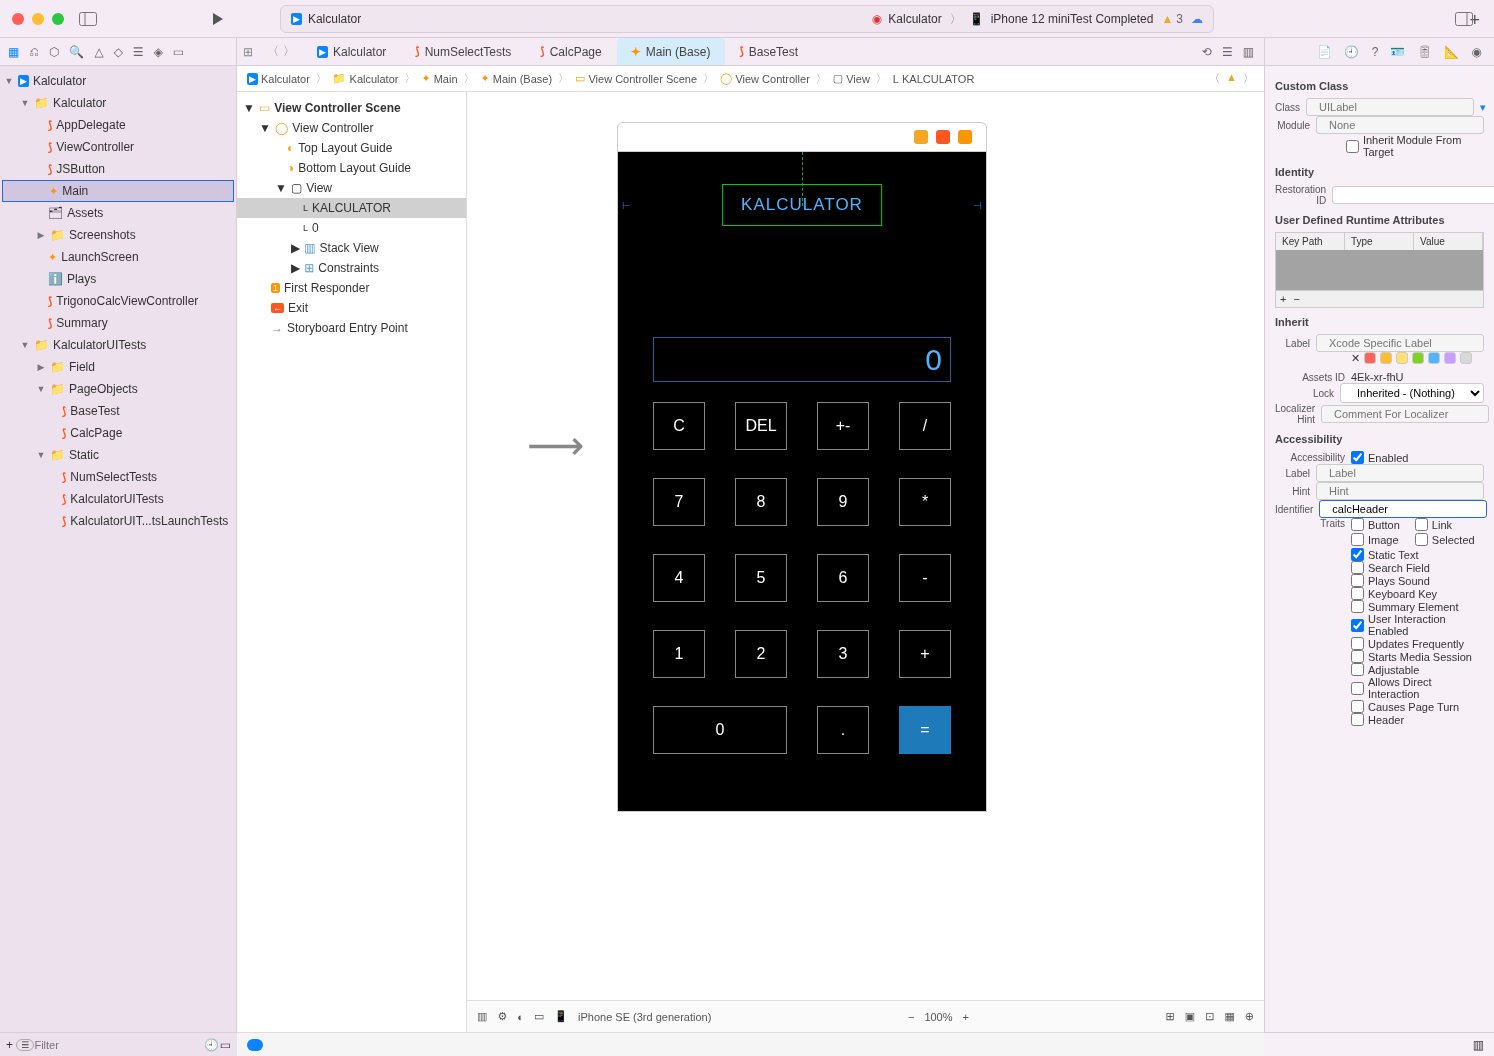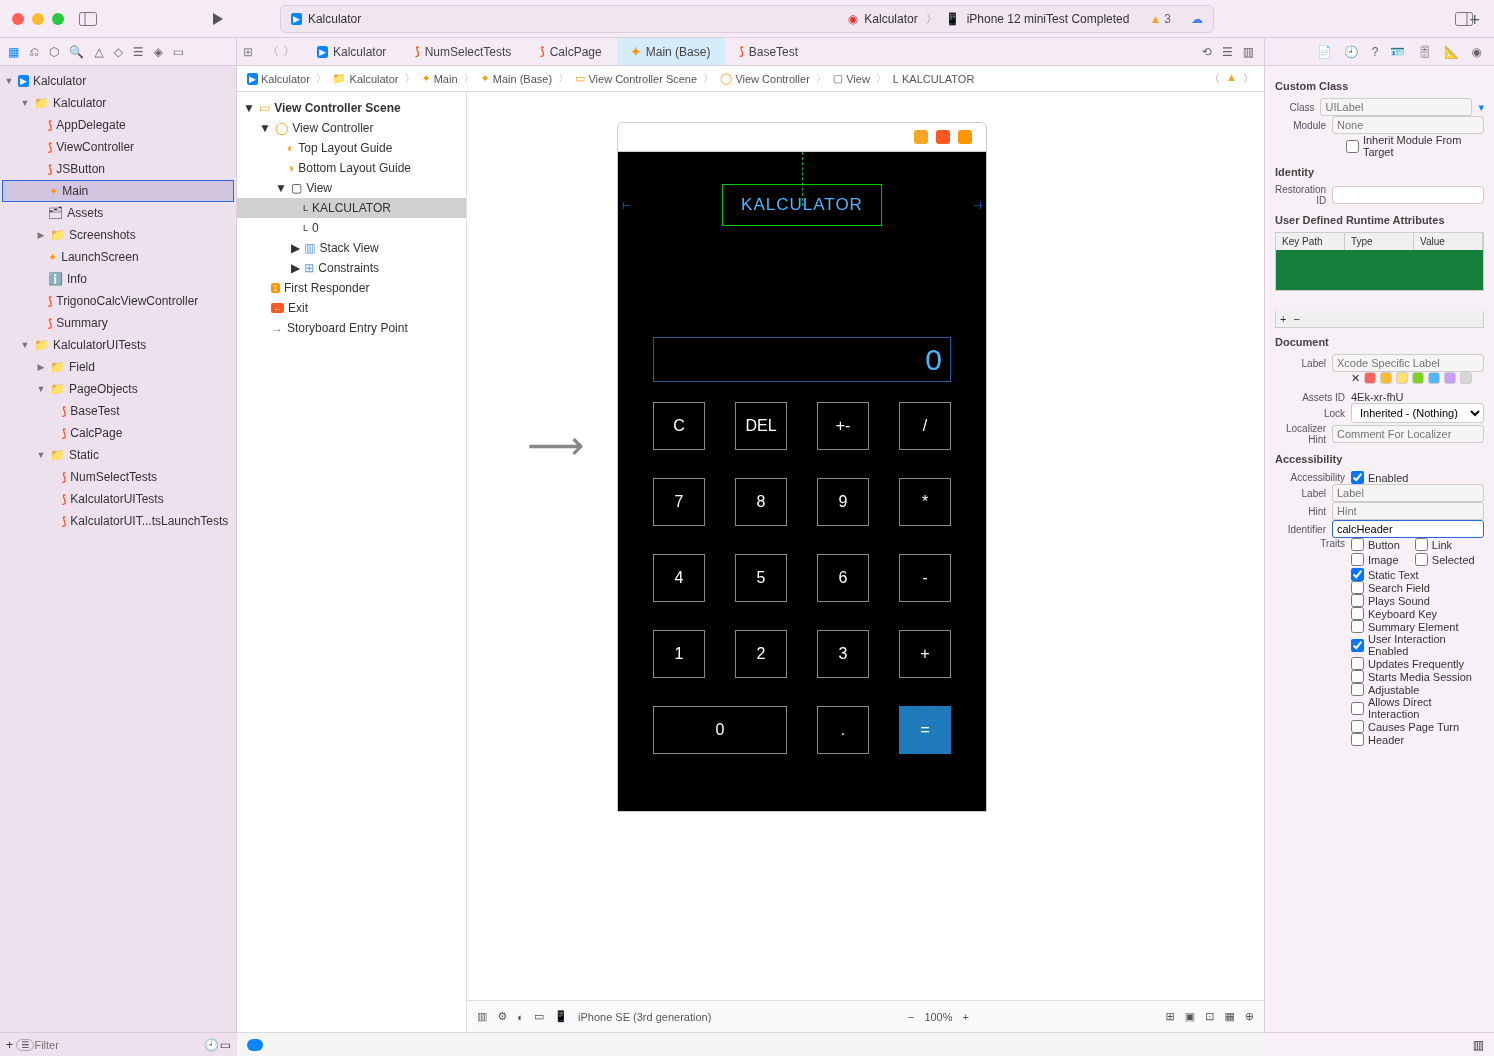--- a/index.html
+++ b/index.html
@@ -8,21 +8,21 @@
 
 .titlebar { height: 38px; display: flex; align-items: center; padding: 0 12px; border-bottom: 1px solid #d8cdd8; }
 .traffic { display: flex; gap: 8px; margin-right: 14px; }
 .dot { width: 12px; height: 12px; border-radius: 50%; }
 .dot.red { background: #ff5f57; } .dot.yellow { background: #febc2e; } .dot.green { background: #28c840; }
 .tb-icon { width: 20px; height: 20px; display:flex; align-items:center; justify-content:center; color:#555; margin-right:10px; }
 .run-btn { margin-left: 100px; color: #444; }
 .titlecenter { position:absolute; left:280px; right:280px; height:28px; top:5px; background:#f0e6f0; border:1px solid #d8cdd8; border-radius:6px; display:flex; align-items:center; padding:0 10px; font-size:12px; }
 .scheme { display:flex; align-items:center; gap:6px;}
 .scheme-sep { color:#888; margin:0 2px;}
-.title-status { margin-left:auto; display:flex; align-items:flex-end; gap:20px;}
+.title-status { margin-left:auto; display:flex; align-items:flex-end; gap:8px;}
 .warn-badge { display:flex; align-items:center; gap:3px; color:#666;}
 .plus-tab { position:absolute; right:14px; top:10px; color:#555; font-size:18px;}
 
 
 .toolbar2 { height: 28px; display:flex; align-items:center; border-bottom:1px solid #d8cdd8;}
 .left-icons { width:237px; display:flex; align-items:center; padding:0 8px; gap:10px; border-right:1px solid #d8cdd8; height:100%;}
 .left-icons span { color:#666; }
 .left-icons .active { color:#0a84ff;}
 .tabbar { flex:1; display:flex; align-items:center; height:100%; padding-left:6px;}
 .navbtns { display:flex; gap:4px; padding:0 8px; color:#888;}
@@ -74,27 +74,27 @@
 .canvas-footer { position:absolute; bottom:0; left:0; right:0; height:32px; border-top:1px solid #ddd; display:flex; align-items:center; padding:0 10px; gap:10px; font-size:11px; color:#555; background:#fafafa;}
 .canvas-footer .spacer { flex:1;}
 .outline-footer { position:absolute; bottom:0; left:0; width:230px; height:28px; border-top:1px solid #ddd; display:flex; align-items:center; padding:0 6px; background:rgba(240,240,240,0.8);}
 .outline-footer input { flex:1; border:none; background:transparent; font-size:11px; padding:2px 4px;}
 
 
 .inspector { width:230px; border-left:1px solid #d8cdd8; background:#f7f0f7; overflow:auto; padding:6px 10px; font-size:11px;}
 .insp-section { font-weight:600; color:#444; margin:8px 0 6px;}
 .insp-row { display:flex; align-items:center; gap:6px;}
 .insp-row label { width:70px; text-align:right; color:#555; font-size:10px;}
-.insp-row input[type=text], .insp-row select { flex:1; font-size:11px; padding:2px 4px; border:1px solid #ccc; border-radius:3px; background:white;}
+.insp-row input[type=text], .insp-row select { flex:1; font-size:11px; padding:2px 12px; border:1px solid #ccc; border-radius:3px; background:white;}
 .insp-row input[type=text].dim { color:#aaa; background:#f5f5f5;}
 .insp-row.hl input { border:1.5px solid #2968da;}
 .trait { display:flex; align-items:center; gap:4px; font-size:11px;}
 .color-dots { display:flex; gap:4px; margin-left:76px;}
 .cdot { width:12px; height:12px; border-radius:3px; border:1px solid #ccc;}
-.attr-table { border:1px solid #ccc; background:#15803d; margin-bottom:20px;}
+.attr-table { border:1px solid #ccc; background:#a3a3a3; margin-bottom:0;}
 .attr-table .hdr { display:flex; background:#f0f0f0; font-size:10px;}
 .attr-table .hdr div { flex:1; padding:3px 6px; border-right:1px solid #ccc;}
 .attr-table .body { height:40px;}
 .attr-btns { display:flex; gap:2px; border:1px solid #ccc; border-top:none; background:#f0f0f0; padding:2px 4px; font-size:11px;}
 
 
 .bottombar { position:absolute; bottom:0; left:0; width:237px; height:24px; border-top:1px solid #d8cdd8; display:flex; align-items:center; padding:0 6px; background:#ede1ed;}
 .bottombar input { flex:1; border:none; background:transparent; font-size:11px;}
 .debug-bar { position:absolute; bottom:0; left:237px; right:230px; height:24px; border-top:1px solid #ddd; background:#f5f5f5; display:flex; align-items:center; padding:0 10px;}
 .debug-bar .bubble { width:16px; height:12px; background:#0a84ff; border-radius:6px;}
@@ -246,21 +246,21 @@
           <span class="disc">▶</span>
           <span>📁</span>
           <span>Screenshots</span>
         </div>
       <div class="tree-row" style="padding-left:48px">
           <span class="icon-ib">✦</span>
           <span>LaunchScreen</span>
         </div>
       <div class="tree-row" style="padding-left:48px">
           <span>ℹ️</span>
-          <span>Info</span>
+          <span>Plays</span>
         </div>
       <div class="tree-row" style="padding-left:48px">
           <span class="icon-swift">⟆</span>
           <span>TrigonoCalcViewController</span>
         </div>
       <div class="tree-row" style="padding-left:48px">
           <span class="icon-swift">⟆</span>
           <span>Summary</span>
         </div>
       <div class="tree-row" style="padding-left:20px">
@@ -518,21 +518,21 @@
     <div class="attr-table">
       <div class="hdr">
           <div>Key Path</div>
           <div>Type</div>
           <div>Value</div>
         </div>
       <div class="body"></div>
     </div>
     <div class="attr-btns"><span>+</span>&nbsp;<span>−</span></div>
 
-    <div class="insp-section">Document</div>
+    <div class="insp-section">Inherit</div>
     <div class="insp-row">
         <label>Label</label>
         <input type="text" class="dim" placeholder="Xcode Specific Label" style="">
       </div>
     <div class="color-dots">
       <span>✕</span>
       <div class="cdot" style="background:#ff6259"></div>
       <div class="cdot" style="background:#ffbd2e"></div>
       <div class="cdot" style="background:#ffe070"></div>
       <div class="cdot" style="background:#7ed321"></div>

